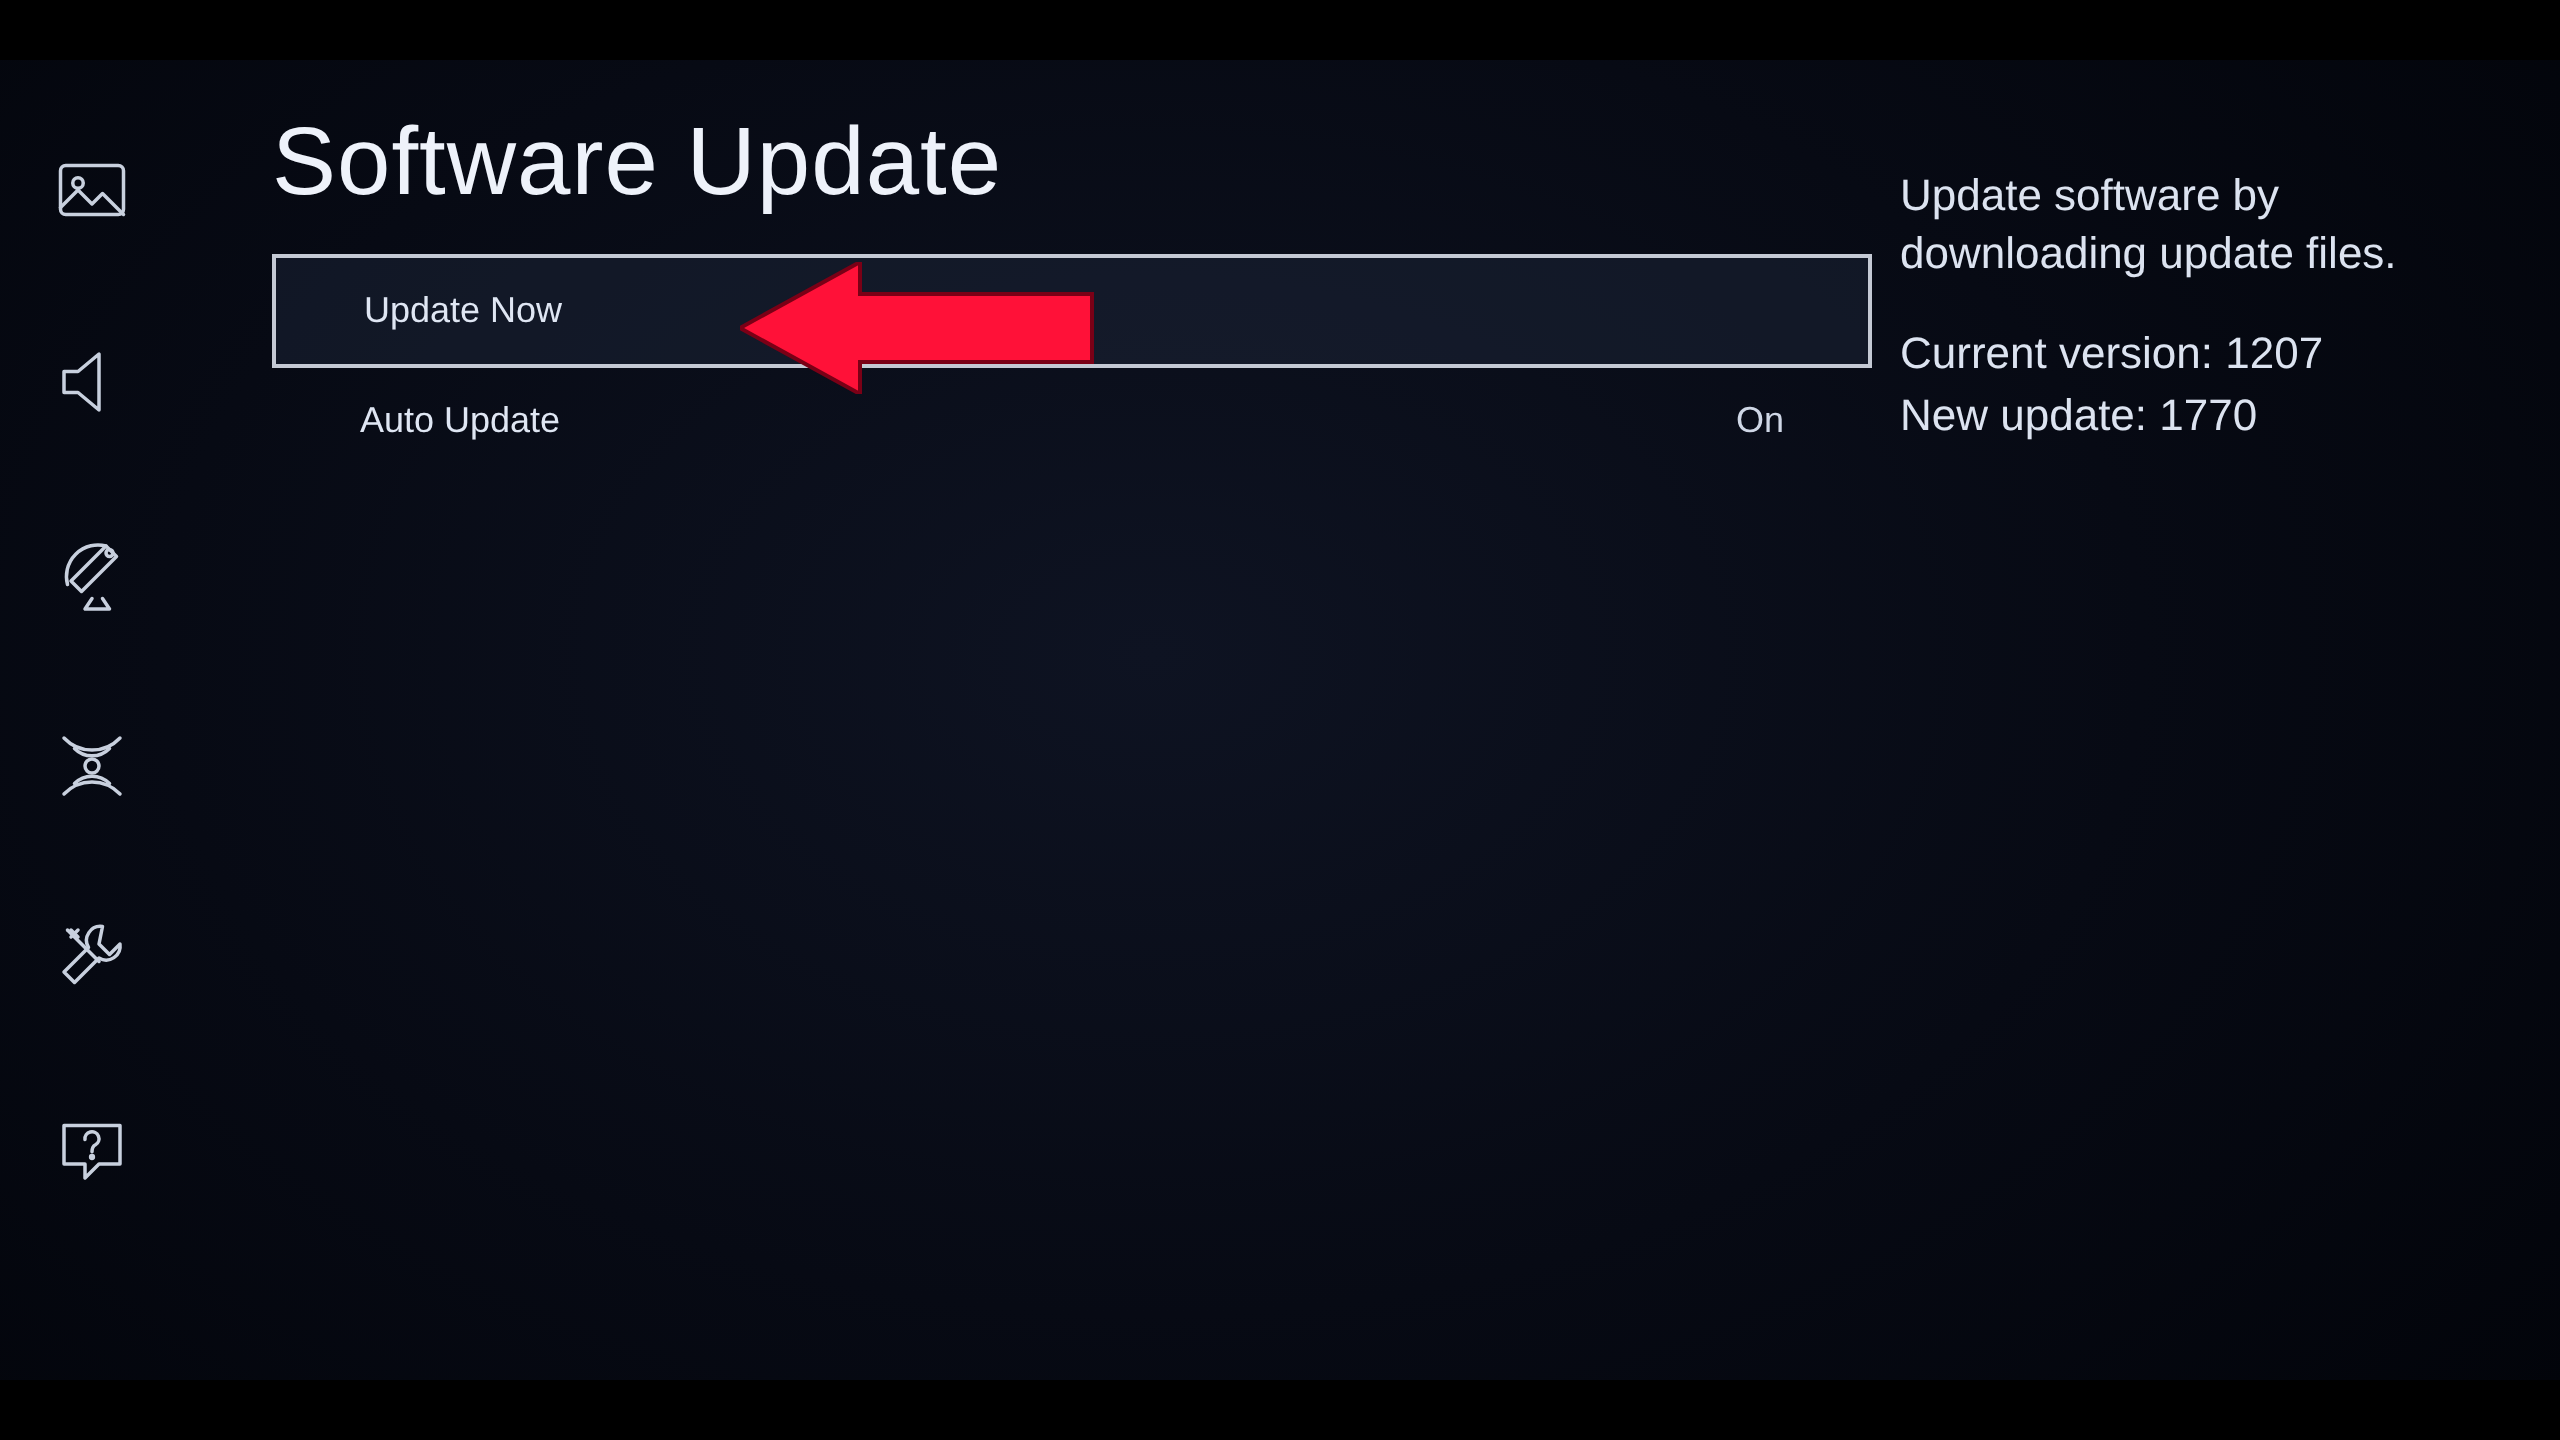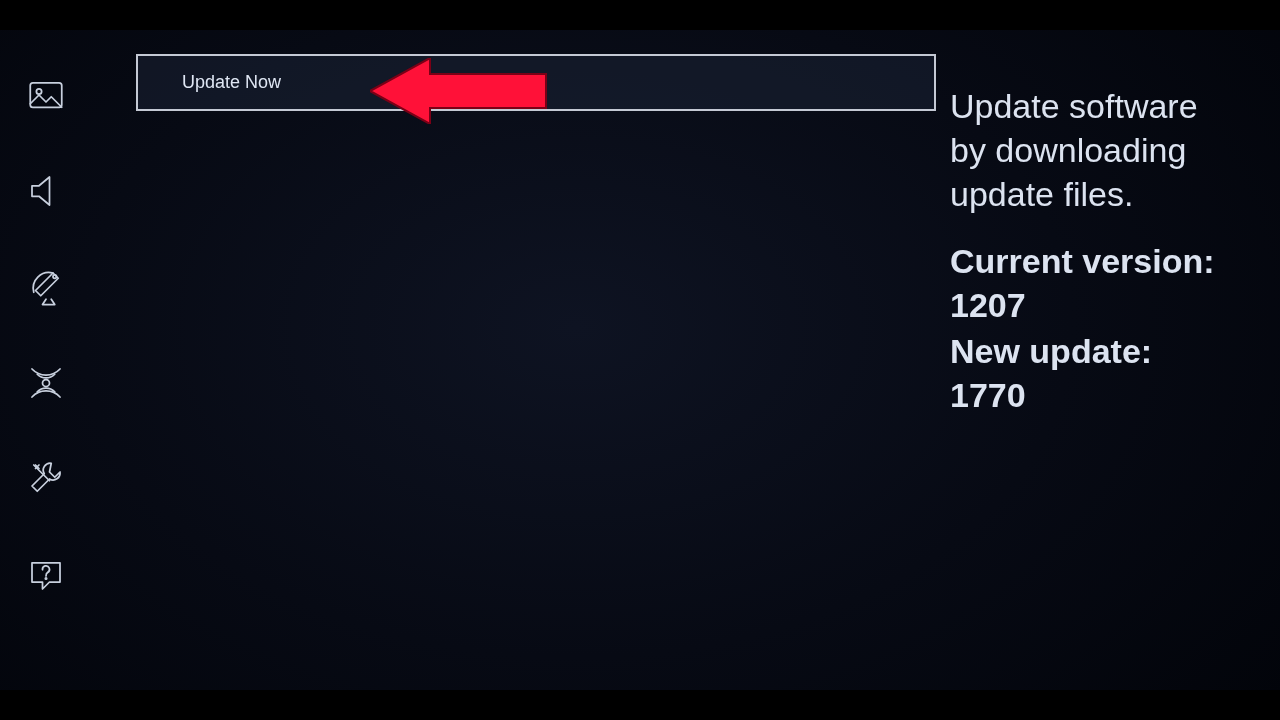--- a/index.html
+++ b/index.html
@@ -64,26 +64,26 @@
       position: relative;
     }
     .menu-row.selected {
       border: 2px solid #c4c9d4;
       background: rgba(30,40,60,0.45);
     }
     .menu-row .value { color: #cfd7e6; }
     .info {
       width: 300px;
       padding: 30px 14px 0 14px;
-      font-size: 34px;
+      font-size: 22px;
       line-height: 1.3;
       color: #dce3f0;
     }
     .info p { margin-bottom: 22px; }
-    .info .ver-line { margin-bottom: 2px; font-weight: bold; }
+    .info .ver-line { margin-bottom: 2px; }
     .arrow-annotation {
       position: absolute;
       left: 232px; top: 2px;
       pointer-events: none;
     }
     .arrow-annotation svg { display: block; }
   </style>
 </head>
 <body>
 
@@ -132,31 +132,36 @@
       <svg viewBox="0 0 48 48">
           <path d="M8 10 h32 v22 h-12 l-8 8 v-8 h-12 z"></path>
           <path d="M20 18 a4 4 0 1 1 6 3 c-2 1 -2 3 -2 4"></path>
           <circle cx="24" cy="28" r="0.8" style="fill:currentColor"></circle>
         </svg>
     </span>
   </nav>
 
   <div class="main">
     <div class="content">
+      <h1 class="page-title">Software Update</h1>
 
       <div class="menu-row selected">
         <span>Update Now</span>
         <span class="value"></span>
         <div class="arrow-annotation">
           <svg width="180" height="66" viewBox="0 0 180 66">
             <polygon points="0,33 60,0 60,16 176,16 176,50 60,50 60,66" fill="#ff1138" stroke="#7a0016" stroke-width="2"></polygon>
           </svg>
         </div>
       </div>
 
+      <div class="menu-row">
+        <span>Auto Update</span>
+        <span class="value">On</span>
+      </div>
     </div>
 
     <aside class="info">
       <p>Update software by downloading update files.</p>
       <div class="ver-line">
         <span>Current version:</span>
         <span>1207</span>
       </div>
       <div class="ver-line">
         <span>New update:</span>

